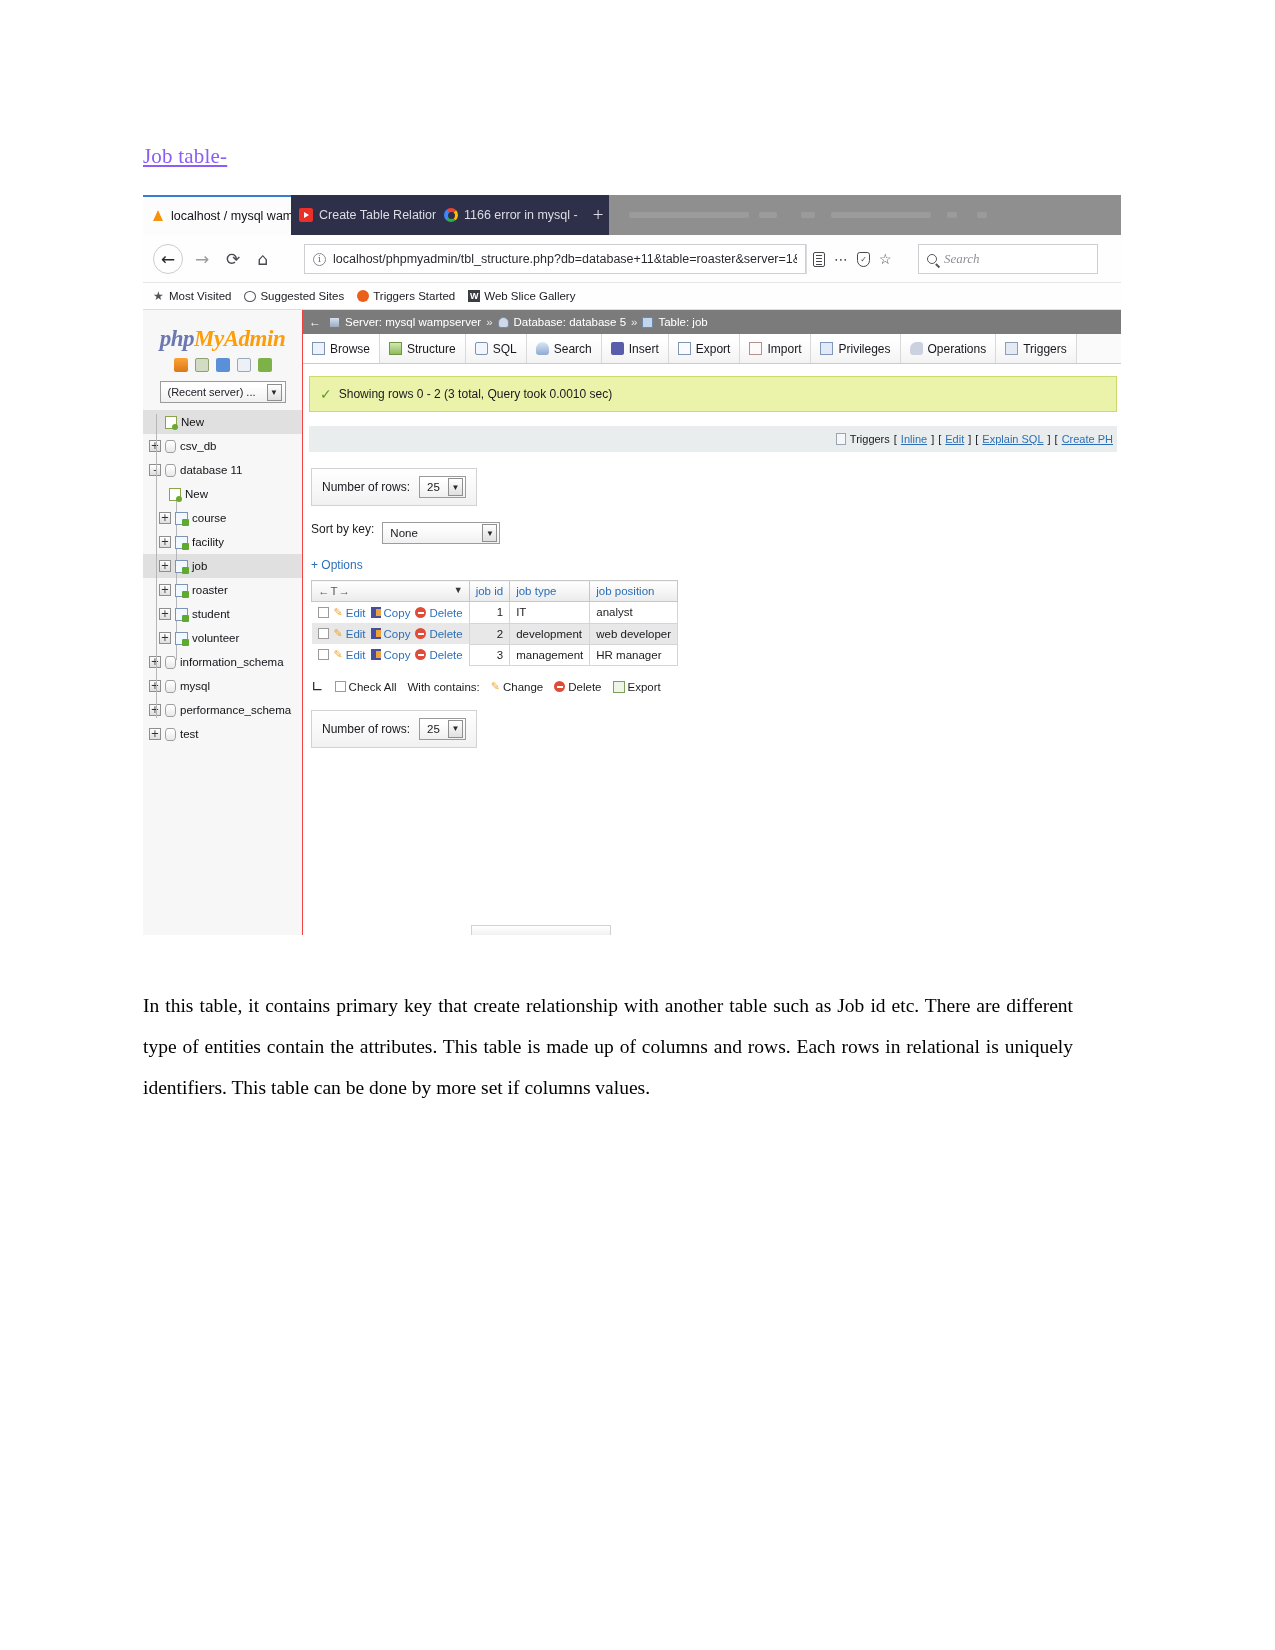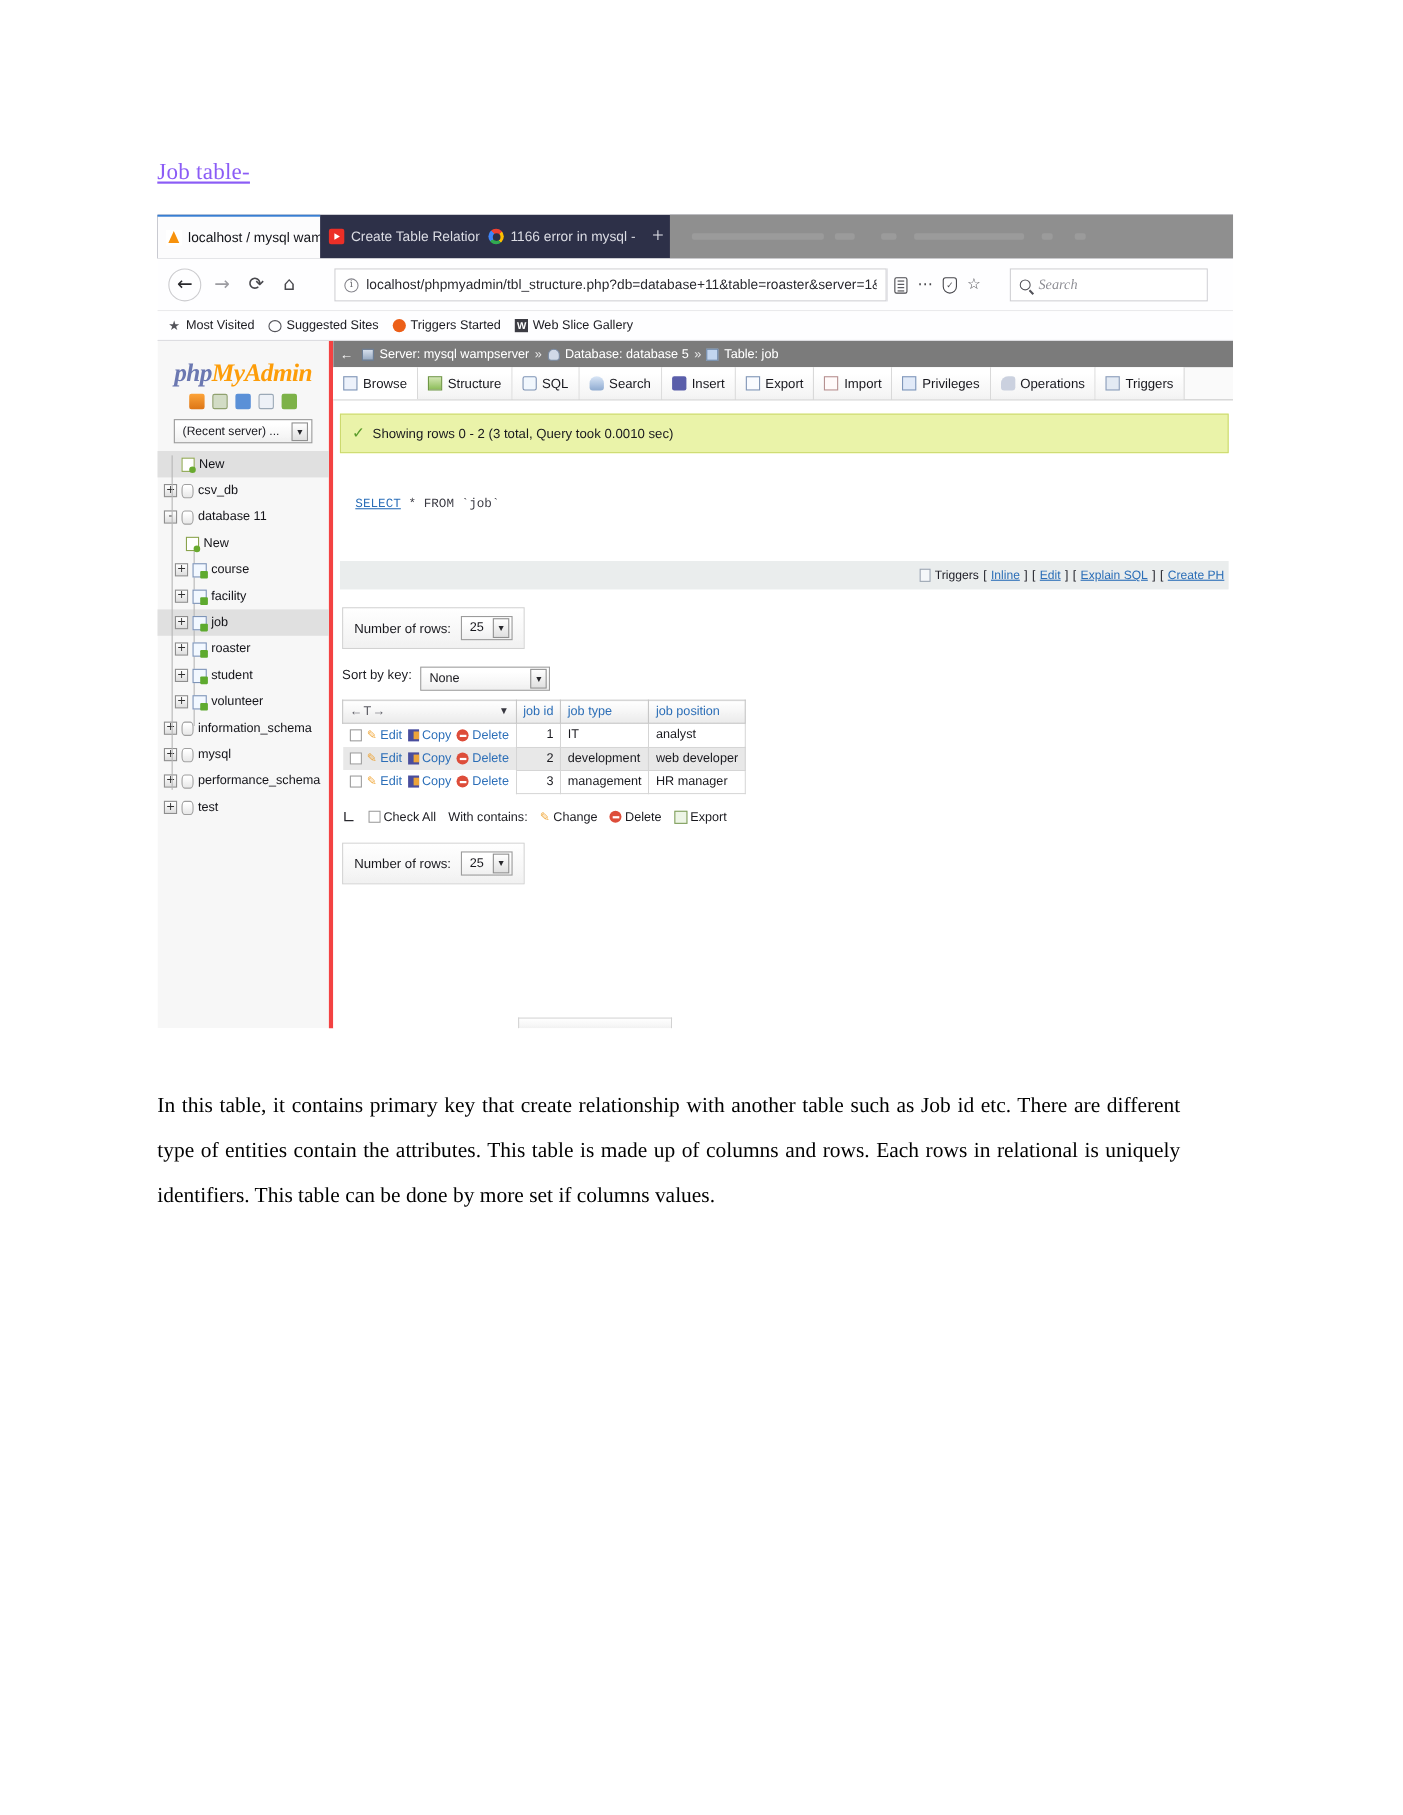--- a/index.html
+++ b/index.html
@@ -155,21 +155,21 @@
   .bm-globe { border:1.4px solid #55555b; border-radius:50%; width:11px; height:11px; }
   .bm-ff { width:12px; height:12px; border-radius:50%; background:#e8601c; }
   .bm-ws { width:12px; height:12px; background:#3f3f45; color:#fff; font-size:9px;
            display:flex; align-items:center; justify-content:center; font-weight:bold; }
 
   
   .pma { position:absolute; left:0; top:115px; width:978px; bottom:0; background:#fff; }
 
   .pma-side {
     position:absolute; left:0; top:0; width:160px; bottom:0;
-    background:#f2f2f2; border-right:4px solid #ef4444;
+    background:#f2f2f2; border-right:1px solid #ef4444;
   }
   .pma-logo { margin:16px 0 0 0; text-align:center;
               font-family:"Liberation Serif", serif; font-size:23px; font-weight:bold;
               letter-spacing:-.5px; }
   .pma-logo .php { color:#6c78af; font-style:italic; }
   .pma-logo .my  { color:#f89c0e; font-style:italic; }
   .pma-logo .admin{ color:#f89c0e; font-style:italic; }
 
   .pma-icons { display:flex; justify-content:center; gap:7px; margin-top:6px; }
   .pma-icons span { width:14px; height:14px; display:block; border-radius:2px; }
@@ -573,23 +573,20 @@
           <span class="tic tic-trig"></span>
           <span>Triggers</span>
         </div>
       </div>
 
       <div class="notice">
         <span class="check-ic">✓</span>
         <span>Showing rows 0 - 2 (3 total, Query took 0.0010 sec)</span>
       </div>
 
-      <div class="sqlbox">
-        <span class="sqltext"><span class="kw">SELECT</span><span> * FROM `job`</span></span>
-      </div>
 
       <div class="profrow">
         <span class="prof-ic"></span>
         <span>Triggers</span>
         <span>[</span>
           <a href="#">Inline</a>
           <span>]</span>
         <span>[</span>
           <a href="#">Edit</a>
           <span>]</span>
@@ -611,20 +608,21 @@
       </div>
 
       <div class="ctrl-row">
         <span class="ctrl-label">Sort by key:</span>
         <span class="selbox sel-sort">
           <span>None</span>
           <span class="arrow">▼</span>
         </span>
       </div>
 
+      <div class="options-link">+ Options</div>
 
       <table class="rtable">
         <thead>
           <tr>
             <th class="sortcol">
               <span class="tarrow">←T→</span>
               <span class="sortarrow">▼</span>
             </th>
             <th>job id</th>
             <th>job type</th>

